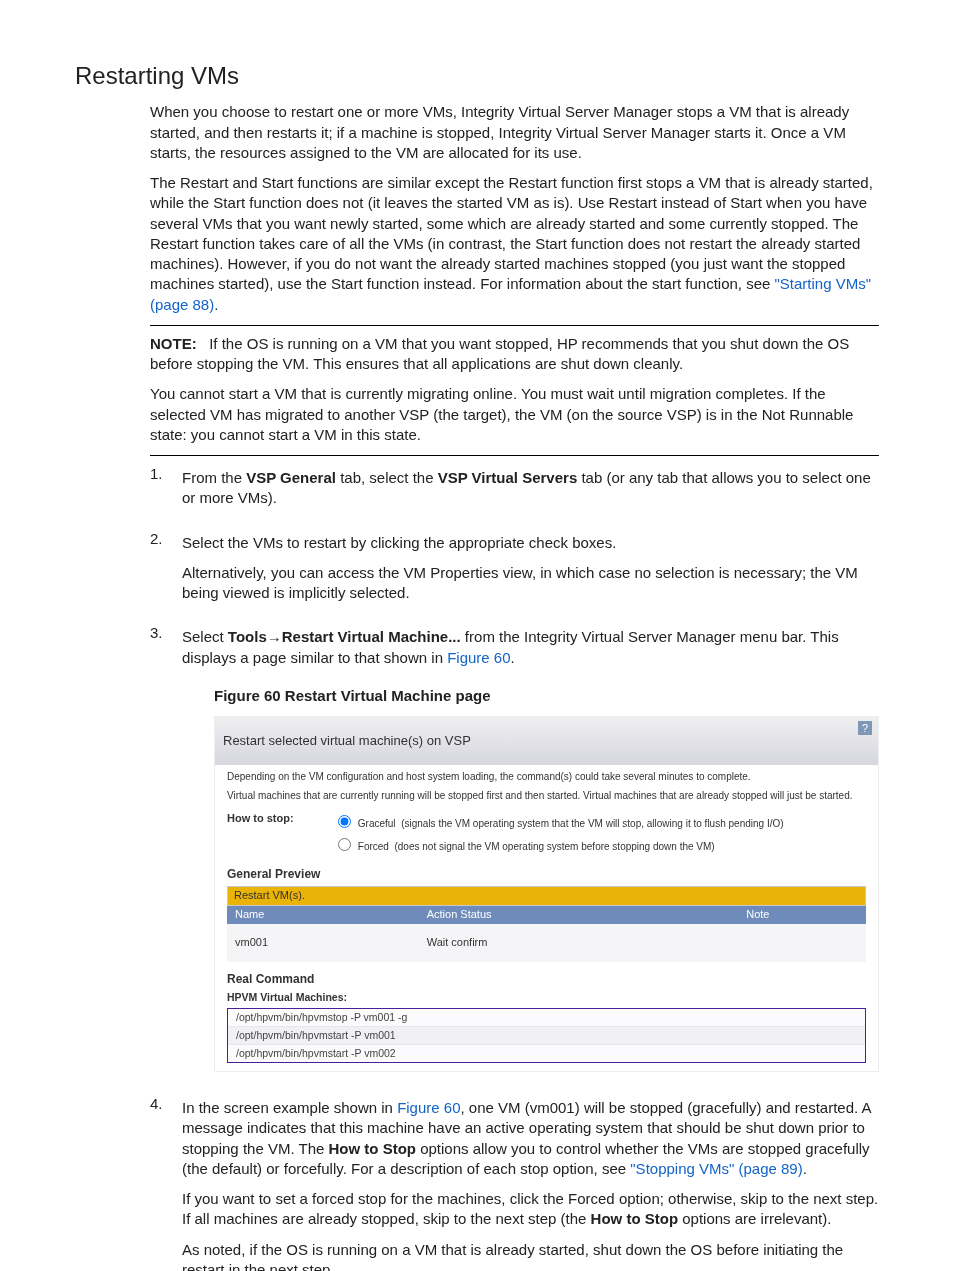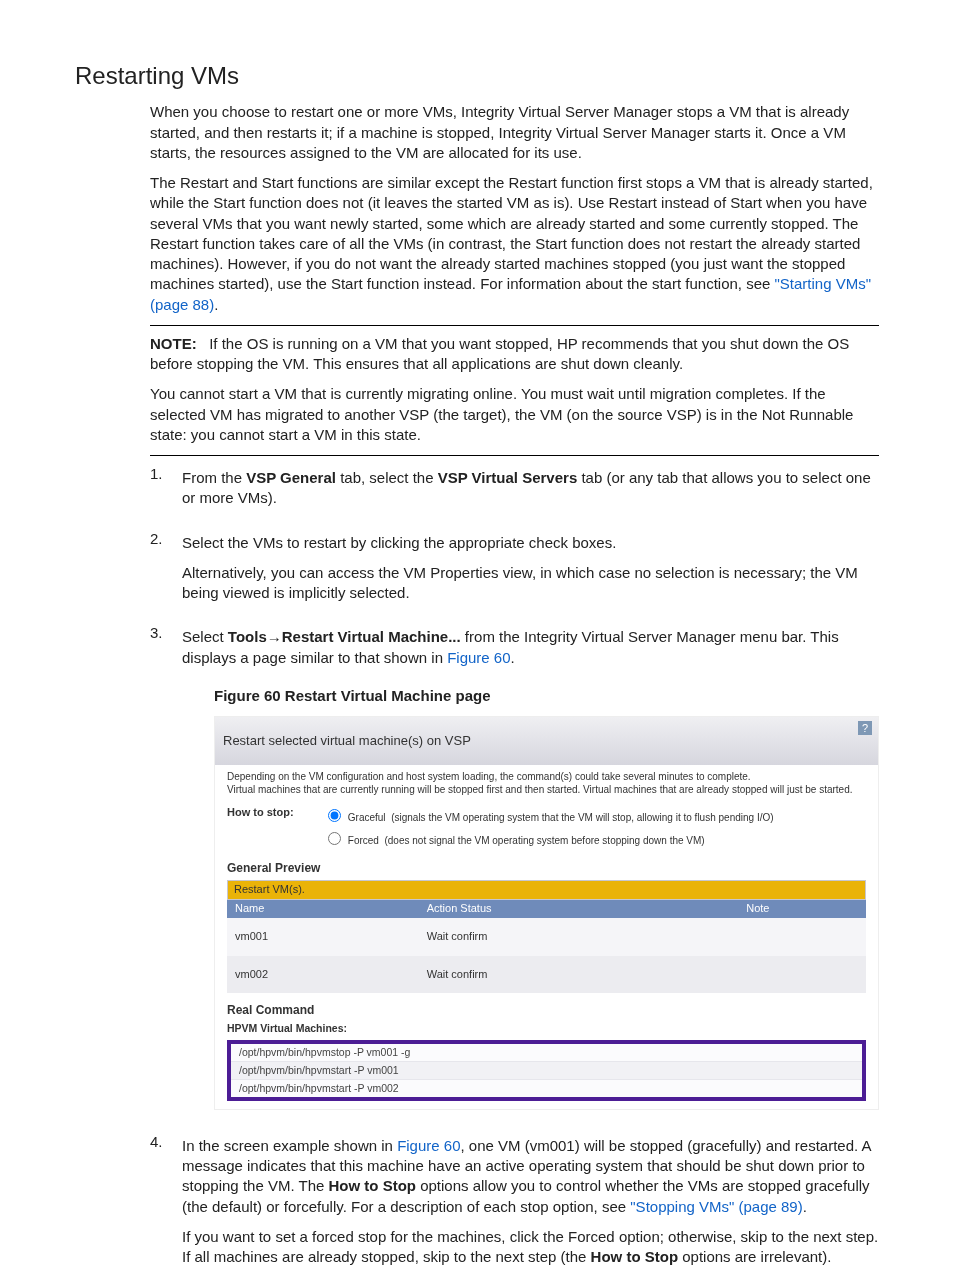--- a/index.html
+++ b/index.html
@@ -86,21 +86,21 @@
   }
   .figbody { padding: 6px 12px 2px 12px; }
   .sectlabel {
     font-weight: 700;
     font-size: 12px;
     color: #333;
     margin: 10px 0 4px 0;
   }
   .how-row {
     display: flex;
-    gap: 18px;
+    gap: 28px;
     margin-top: 2px;
   }
   .how-label {
     font-weight: 700;
     font-size: 11px;
     width: 78px;
   }
   .radio-col { flex: 1; }
   .radio-line { margin-bottom: 4px; }
   input[type=radio] {
@@ -128,21 +128,21 @@
     padding: 2px 8px;
     font-size: 11px;
   }
   table.preview td {
     padding: 12px 8px;
     color: #333;
   }
   table.preview tr.odd td { background: #f5f5f8; }
   table.preview tr.even td { background: #ececf0; }
   .cmdlist {
-    border: 4px solid #4c1d95;
+    border: 1px solid #4c1d95;
     font-size: 10.5px;
   }
   .cmdlist div {
     padding: 2px 8px;
     border-bottom: 1px solid #e6e6ec;
     background: #fbfbfd;
     color: #444;
   }
   .cmdlist div:nth-child(even) { background: #f1f1f5; }
   .cmdlist div:last-child { border-bottom: none; }
@@ -188,21 +188,21 @@
         </p>
 
         <div class="figcap">Figure 60 Restart Virtual Machine page</div>
 
         <div class="figpanel">
           <div class="figtitlebar">
             <span>Restart selected virtual machine(s) on VSP</span>
             <span class="helpbtn">?</span>
           </div>
           <div class="figbody">
-            <div style="">Depending on the VM configuration and host system loading, the command(s) could take several minutes to complete.</div>
+            <div style="margin-bottom:6px;">Depending on the VM configuration and host system loading, the command(s) could take several minutes to complete.</div>
             <div style="margin-bottom:10px;">Virtual machines that are currently running will be stopped first and then started. Virtual machines that are already stopped will just be started.</div>
 
             <div class="how-row">
               <div class="how-label">How to stop:</div>
               <div class="radio-col">
                 <div class="radio-line">
                   <input type="radio" name="howstop" checked="" style="">
                   <span class="radio-text">Graceful</span>
                   &nbsp;<span>(signals the VM operating system that the VM will stop, allowing it to flush pending I/O)</span>
                 </div>
@@ -223,25 +223,20 @@
                   <th style="width:50%">Action Status</th>
                   <th style="width:20%">Note</th>
                 </tr>
               </thead>
               <tbody>
                 <tr class="odd">
                   <td>vm001</td>
                   <td>Wait confirm</td>
                   <td></td>
                 </tr>
-                <tr class="even">
-                  <td>vm002</td>
-                  <td>Wait confirm</td>
-                  <td></td>
-                </tr>
               </tbody>
             </table>
 
             <div class="sectlabel">Real Command</div>
             <div style="font-size:10.5px;font-weight:700;margin:2px 0 4px 0;">HPVM Virtual Machines:</div>
             <div class="cmdlist">
               <div>/opt/hpvm/bin/hpvmstop -P vm001 -g</div>
               <div>/opt/hpvm/bin/hpvmstart -P vm001</div>
               <div>/opt/hpvm/bin/hpvmstart -P vm002</div>
             </div>

